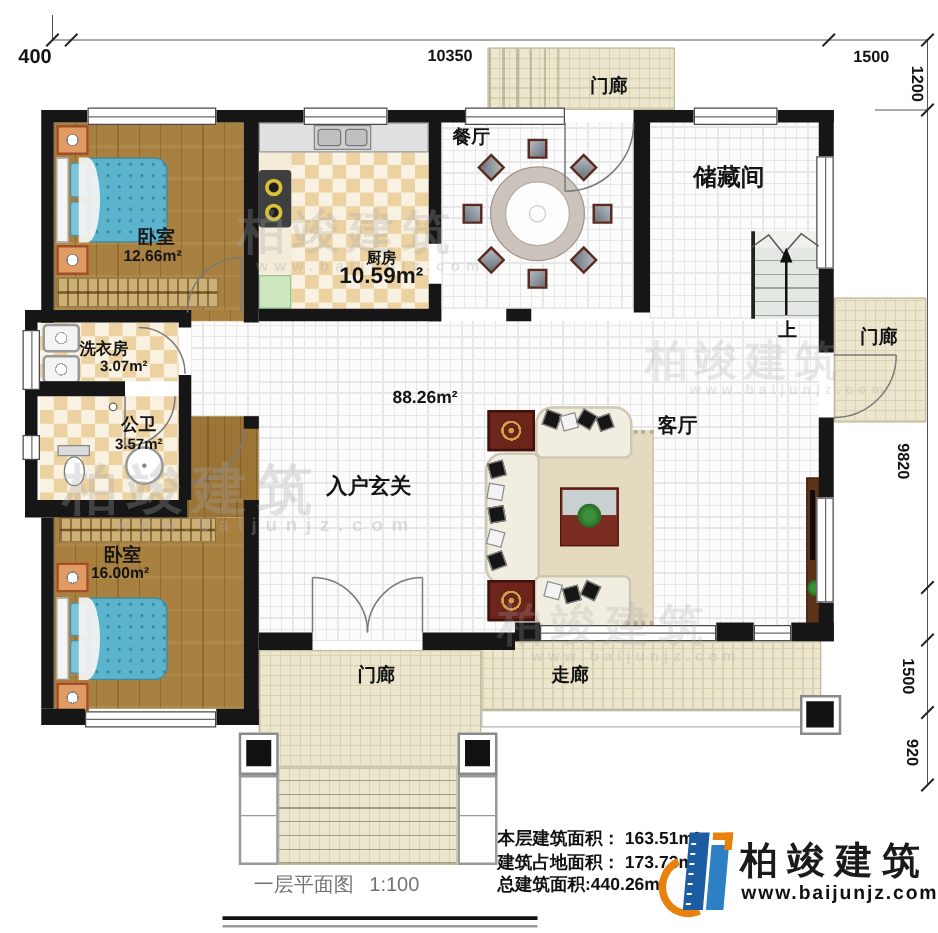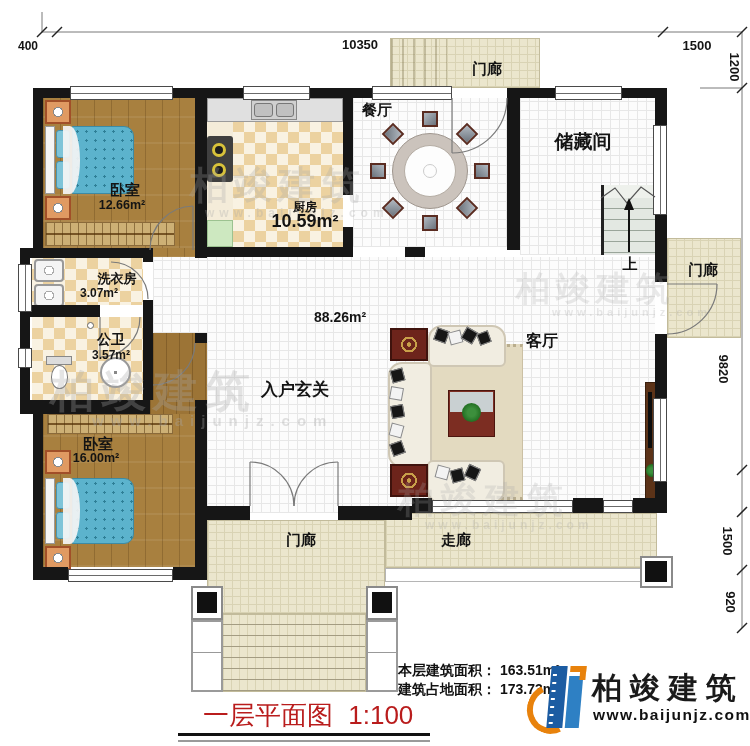--- a/index.html
+++ b/index.html
@@ -244,49 +244,50 @@
   <div class="lbl" style="left:125px;top:190px;font-size:15px">卧室</div>
   <div class="lbl" style="left:122px;top:205px;font-size:12.5px">12.66m²</div>
   <div class="lbl" style="left:305px;top:207px;font-size:12px">厨房</div>
   <div class="lbl" style="left:305px;top:221px;font-size:18px">10.59m²</div>
   <div class="lbl" style="left:377px;top:110px;font-size:15px">餐厅</div>
   <div class="lbl" style="left:583px;top:142px;font-size:19px">储藏间</div>
   <div class="lbl" style="left:487px;top:69px;font-size:15px">门廊</div>
   <div class="lbl" style="left:703px;top:270px;font-size:15px">门廊</div>
   <div class="lbl" style="left:301px;top:540px;font-size:15px">门廊</div>
   <div class="lbl" style="left:456px;top:540px;font-size:15px">走廊</div>
-  <div class="lbl" style="left:117px;top:279px;font-size:13px">洗衣房</div>
+  <div class="lbl" style="left:83px;top:279px;font-size:13px">洗衣房</div>
   <div class="lbl" style="left:99px;top:293px;font-size:12px">3.07m²</div>
   <div class="lbl" style="left:111px;top:340px;font-size:14px">公卫</div>
   <div class="lbl" style="left:111px;top:355px;font-size:12px">3.57m²</div>
   <div class="lbl" style="left:98px;top:444px;font-size:15px">卧室</div>
   <div class="lbl" style="left:96px;top:458px;font-size:12.5px">16.00m²</div>
   <div class="lbl" style="left:295px;top:389px;font-size:17px">入户玄关</div>
   <div class="lbl" style="left:340px;top:317px;font-size:14px">88.26m²</div>
   <div class="lbl" style="left:542px;top:341px;font-size:16px">客厅</div>
   <div class="lbl" style="left:630px;top:264px;font-size:15px">上</div>
 
-  <div class="lbl" style="left:28px;top:46px;font-size:12px">400</div>
+  <div class="lbl" style="left:28px;top:46px;font-size:16px">400</div>
   <div class="lbl" style="left:360px;top:44px;font-size:13px">10350</div>
   <div class="lbl" style="left:697px;top:45px;font-size:13px">1500</div>
   <div class="lbl vdim" style="left:734px;top:67px;font-size:13px">1200</div>
   <div class="lbl vdim" style="left:723px;top:369px;font-size:13px">9820</div>
   <div class="lbl vdim" style="left:727px;top:541px;font-size:13px">1500</div>
   <div class="lbl vdim" style="left:730px;top:602px;font-size:13px">920</div>
 
-  <div style="position:absolute;left:203px;top:698px;font-size:26px;color:#b91c1c;z-index:40;white-space:nowrap">
+  <div style="position:absolute;left:203px;top:698px;font-size:16px;color:#737373;z-index:40;white-space:nowrap">
     <span>一层平面图</span>
     <span style="margin-left:8px">1:100</span>
   </div>
   <i style="left:178px;top:733px;width:252px;height:3px;background:#111;z-index:40"></i>
   <i style="left:178px;top:740px;width:252px;height:2px;background:#9a9a9a;z-index:40"></i>
 
   <div style="position:absolute;left:398px;top:661px;font-size:14px;font-weight:600;color:#111;z-index:40;line-height:18.5px">
     <div>本层建筑面积： 163.51m²</div>
     <div>建筑占地面积： 173.73m²</div>
+    <div>总建筑面积:440.26m²</div>
   </div>
 
   <i style="left:527px;top:684px;width:48px;height:50px;border:6px solid transparent;border-left-color:#e8820c;border-bottom-color:#e8820c;border-radius:50%;transform:rotate(20deg);z-index:41"></i>
   <i style="left:549px;top:666px;width:16px;height:62px;background:#1c5ca2;transform:skewX(-5deg);background-image:repeating-linear-gradient(0deg,#fff 0 2px,transparent 2px 8px);background-size:4px 100%;background-repeat:no-repeat;background-position:2px 4px;z-index:41"></i>
   <i style="left:567px;top:676px;width:14px;height:52px;background:#2e80c4;transform:skewX(-5deg);z-index:41"></i>
   <i style="left:570px;top:666px;width:16px;height:14px;border-top:6px solid #e8820c;border-right:6px solid #e8820c;transform:skewX(-5deg);z-index:42"></i>
   <div style="position:absolute;left:592px;top:668px;font-size:30px;font-weight:800;letter-spacing:8px;color:#1a1a1a;z-index:41;white-space:nowrap">柏竣建筑</div>
   <div style="position:absolute;left:593px;top:706px;font-size:15.5px;font-weight:700;letter-spacing:1.5px;color:#111;z-index:41;white-space:nowrap">www.baijunjz.com</div>
 
 </div>

